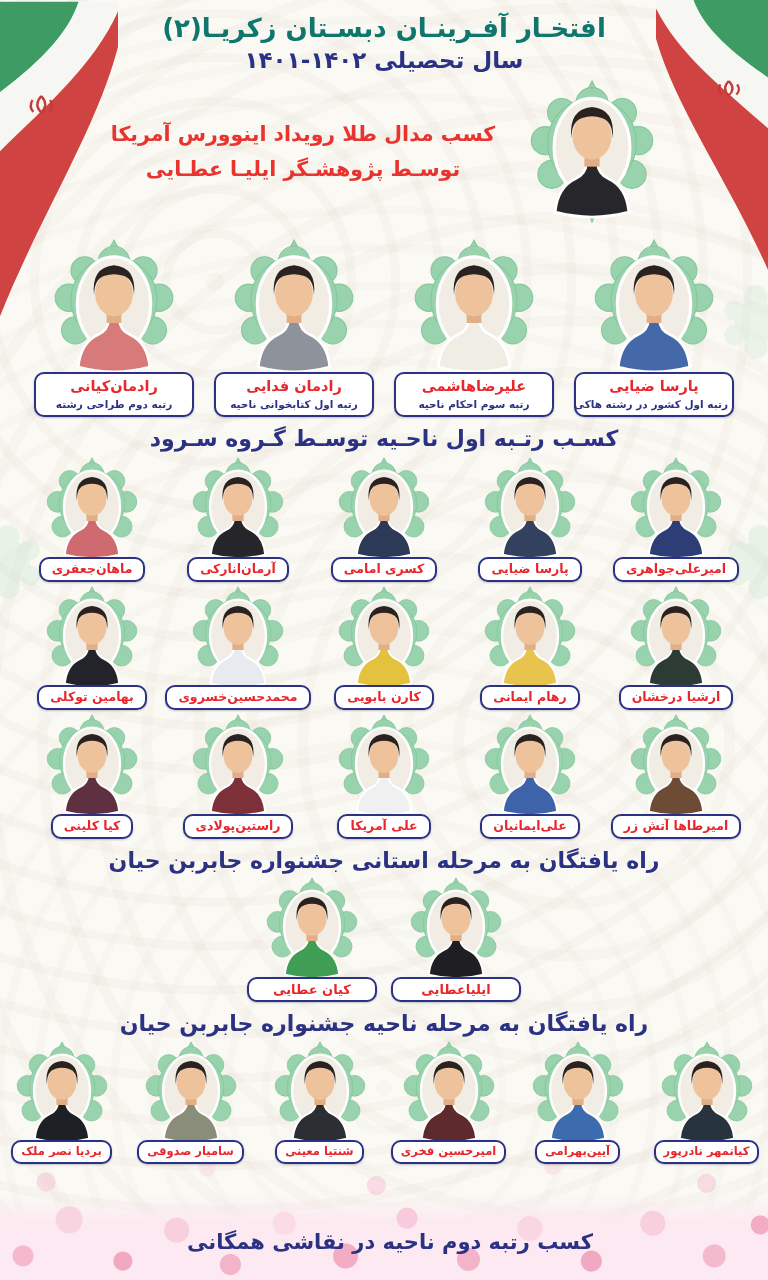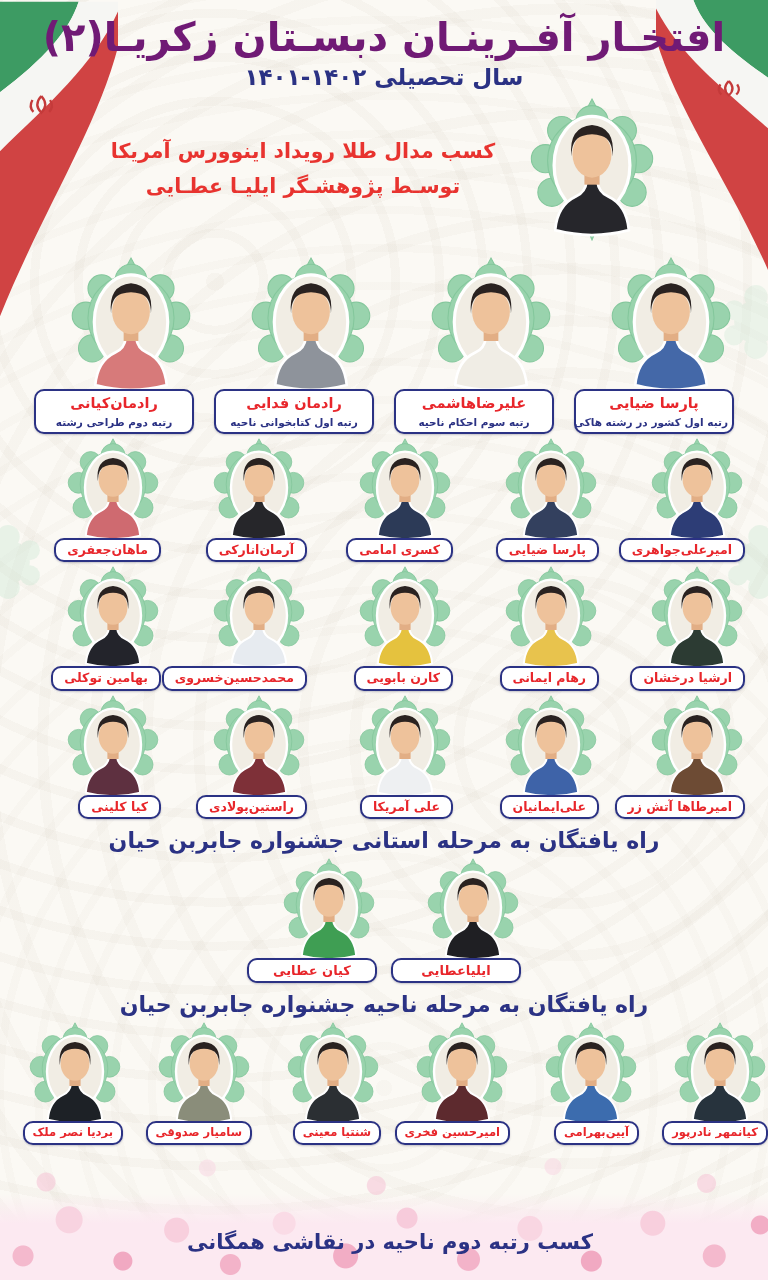--- a/index.html
+++ b/index.html
@@ -20,31 +20,31 @@
   #poster{position:relative;width:768px;height:1280px;}
   .content{position:relative;z-index:2;}
 
   
   .flag{position:absolute;top:0;z-index:1;}
   .flag.leftf{left:0;width:118px;height:318px;}
   .flag.rightf{right:0;width:112px;height:270px;transform:scaleX(-1);}
 
   
   .masthead{padding-top:12px;text-align:center;}
-  .title{font-size:40px;font-weight:bold;color:#701a75;margin:0;line-height:1.25;}
+  .title{font-size:26px;font-weight:bold;color:#0f766e;margin:0;line-height:1.25;}
   .subtitle{font-size:23px;font-weight:bold;color:#2b3284;margin:2px 0 0;}
 
   
   .hero{display:flex;justify-content:center;align-items:center;gap:32px;margin-top:4px;height:150px;}
   .hero-text{text-align:center;font-weight:bold;color:#e8332f;font-size:20.5px;line-height:1.7;}
   .hero .avatar{width:130px;flex:0 0 auto;}
 
   
   .prow{display:flex;justify-content:center;align-items:flex-end;}
-  figure.card{margin:0;display:flex;flex-direction:column;align-items:flex-start;}
+  figure.card{margin:0;display:flex;flex-direction:column;align-items:center;}
   .avatar{display:block;}
   .tag{
     display:inline-block;background:#ffffff;border:2.5px solid #2b3284;border-radius:10px;
     padding:2px 11px;color:#e8262b;font-weight:bold;font-size:13px;white-space:nowrap;
     box-shadow:0 1px 2px rgba(40,40,80,.25);text-align:center;line-height:1.35;
     margin-top:-6px;position:relative;z-index:3;
   }
   
   .achv{gap:20px;margin-top:2px;height:188px;}
   .achv .avatar{width:126px;}
@@ -306,20 +306,21 @@
             <ellipse cx="60" cy="52" rx="18" ry="21.5" fill="#eec29b"></ellipse>
             <path d="M41 54 Q38 27 60 25 Q82 27 79 54 Q79 38 69 35 Q60 32 51 35 Q41 38 41 54 Z" fill="#2a2220"></path>
           </svg>
           <figcaption class="tag">
             <span>رادمان‌کیانی</span>
             <span class="rank">رتبه دوم طراحی رشته</span>
           </figcaption>
         </figure>
       </section>
 
+    <h2 class="sec-header">کسـب رتـبه اول ناحـیه توسـط گـروه سـرود</h2>
     <section class="sorood-grid">
 
         <figure class="card">
           <svg class="avatar" viewBox="0 0 120 132">
             <g fill="#99d3ad" stroke="#84c79c" stroke-width="1">
               <path d="M60 1 L68 16 L52 16 Z"></path>
               <path d="M60 131 L68 112 L52 112 Z"></path>
               <circle cx="60" cy="22" r="15"></circle>
               <circle cx="32" cy="30" r="13"></circle>
               <circle cx="88" cy="30" r="13"></circle>

